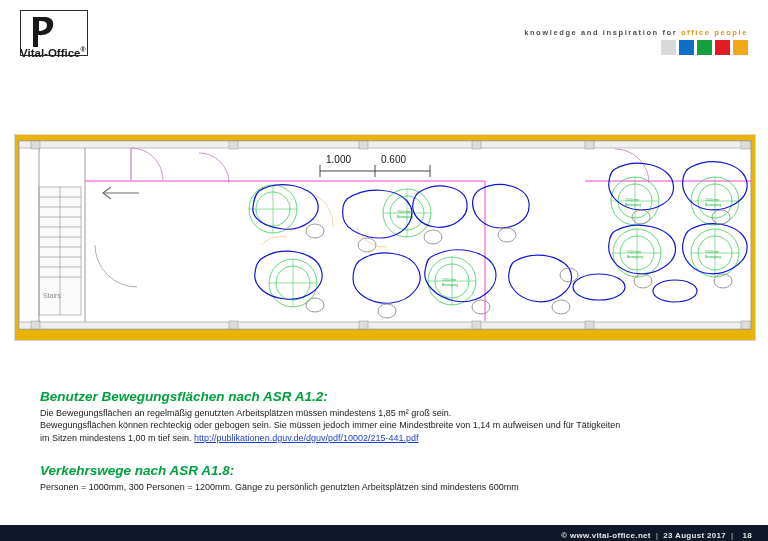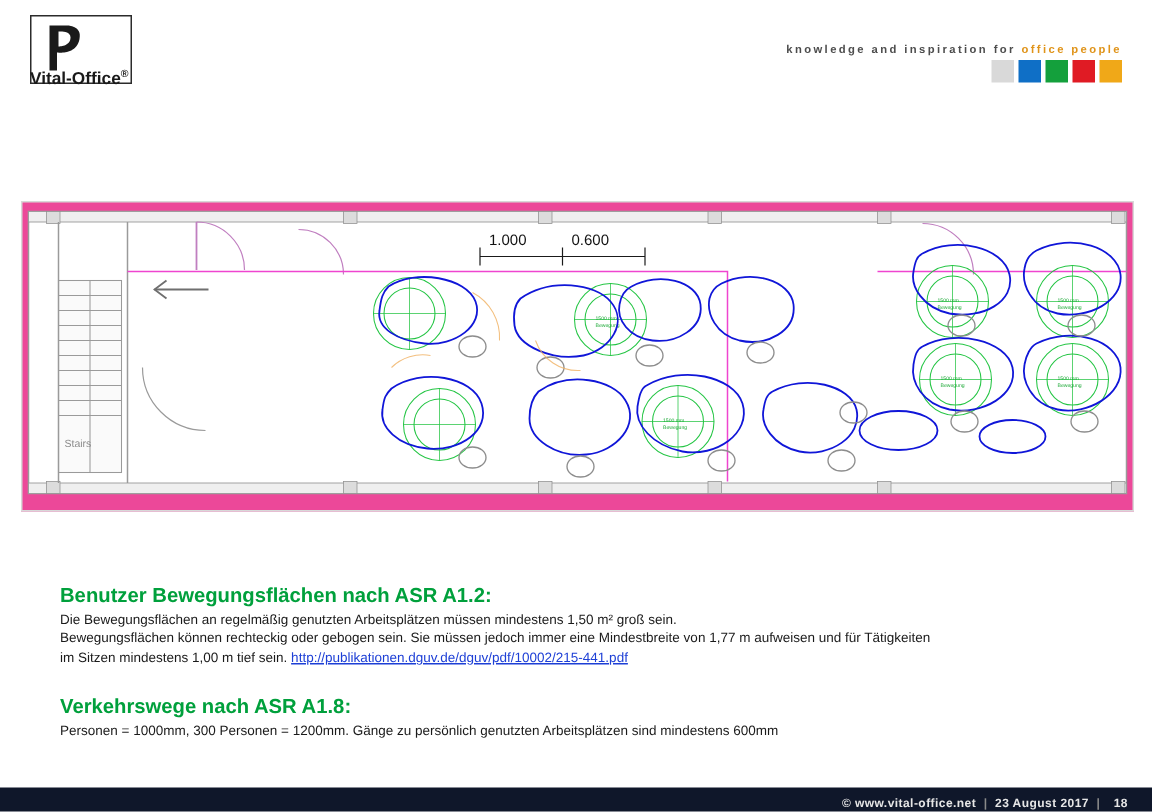--- a/index.html
+++ b/index.html
@@ -21,26 +21,26 @@
   .logo-text .reg{font-size:7px;vertical-align:super;}
 
   .tagline{position:absolute;right:20px;top:28px;font-size:7.5px;letter-spacing:1.6px;color:#4d4d4d;white-space:nowrap;font-weight:bold;margin-left:32px;}
   .tagline .accent{color:#e0941a;}
   .swatches{position:absolute;right:20px;top:40px;display:flex;gap:3px;}
   .sw{width:15px;height:15px;}
 
   .title{position:absolute;left:40px;top:72px;font-size:23px;font-weight:bold;color:#3a3a3a;letter-spacing:0.2px;}
 
   
-  .plan{position:absolute;left:14px;top:134px;width:740px;height:205px;border:1px solid #d8d8d8;background:#ec4899;overflow:hidden;}
+  .plan{position:absolute;left:14px;top:134px;width:740px;height:205px;border:1px solid #d8d8d8;background:#eab308;overflow:hidden;}
   .plan svg{position:absolute;left:0;top:0;}
 
   
   .txt{position:absolute;left:40px;width:700px;}
-  .h-green{color:#00a03c;font-weight:bold;font-size:13.5px;margin:0 0 3px 0;}
+  .h-green{color:#00a03c;font-weight:bold;font-size:13.5px;margin:0 0 3px 0;font-style:italic;}
   .para{font-size:9px;color:#1a1a1a;line-height:12.4px;margin:0;}
   .para a{color:#1d3fd6;text-decoration:underline;}
 
   .block1{top:389px;}
   .block2{top:463px;}
 
   
   .footer{position:absolute;left:0;bottom:0;width:768px;height:16px;background:#0f172a;color:#e6e6e6;font-weight:bold;}
   .footer-inner{position:absolute;right:16px;top:6px;font-size:8px;letter-spacing:0.3px;}
   .footer-inner .sep{color:#8a8a8a;padding:0 5px;}
@@ -234,22 +234,22 @@
       <g fill="none" stroke="#f0b060" stroke-width="0.7" opacity="0.8">
         <path d="M300 60 A34 34 0 0 1 318 92"></path>
         <path d="M342 92 A30 30 0 0 0 372 112"></path>
         <path d="M246 110 A30 30 0 0 1 272 102"></path>
       </g>
     </svg>
   </div>
 
   <div class="txt block1">
     <p class="h-green">Benutzer Bewegungsflächen nach ASR A1.2:</p>
-    <p class="para">Die Bewegungsflächen an regelmäßig genutzten Arbeitsplätzen müssen mindestens 1,50 m² groß sein.</p>
-    <p class="para">Bewegungsflächen können rechteckig oder gebogen sein. Sie müssen jedoch immer eine Mindestbreite von 1,77 m aufweisen und für Tätigkeiten</p>
+    <p class="para">Die Bewegungsflächen an regelmäßig genutzten Arbeitsplätzen müssen mindestens 1,85 m² groß sein.</p>
+    <p class="para">Bewegungsflächen können rechteckig oder gebogen sein. Sie müssen jedoch immer eine Mindestbreite von 1,14 m aufweisen und für Tätigkeiten</p>
     <p class="para"><span>im Sitzen mindestens 1,00 m tief sein. </span><a href="#">http://publikationen.dguv.de/dguv/pdf/10002/215-441.pdf</a></p>
   </div>
 
   <div class="txt block2">
     <p class="h-green">Verkehrswege nach ASR A1.8:</p>
     <p class="para">Personen = 1000mm, 300 Personen = 1200mm. Gänge zu persönlich genutzten Arbeitsplätzen sind mindestens 600mm</p>
   </div>
 
   <div class="footer">
     <div class="footer-inner">

